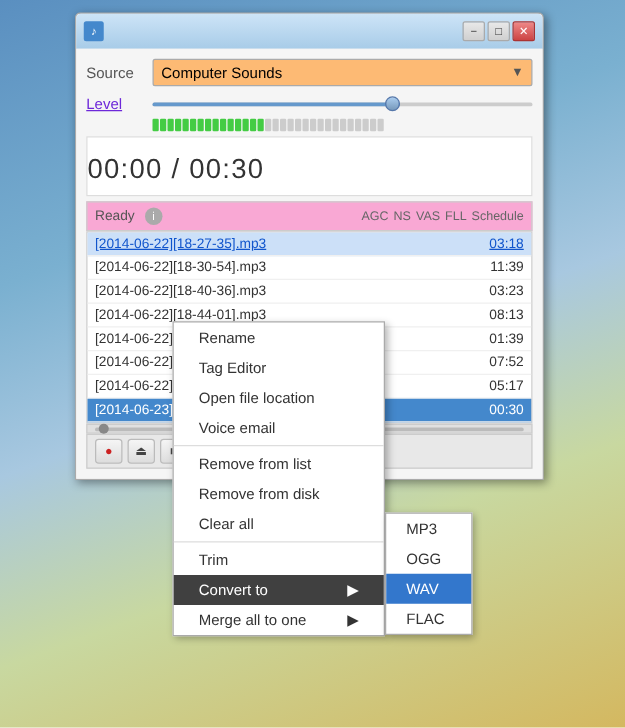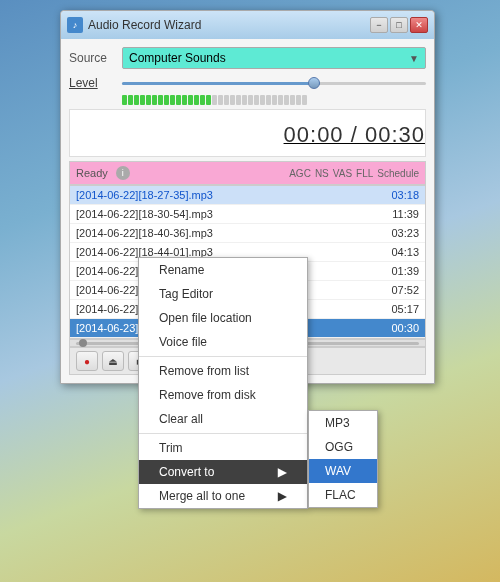--- a/index.html
+++ b/index.html
@@ -96,21 +96,21 @@
 
     .source-label {
       color: #555;
       font-size: 12px;
       min-width: 45px;
     }
 
     .source-dropdown {
       flex: 1;
       height: 22px;
-      background: #5eead4;
+      background: #fdba74;
       border: 1px solid #aaa;
       border-radius: 2px;
       display: flex;
       align-items: center;
       justify-content: space-between;
       padding: 0 6px;
       cursor: pointer;
     }
 
     .source-dropdown-arrow {
@@ -119,21 +119,21 @@
     }
 
     .level-row {
       display: flex;
       align-items: center;
       gap: 8px;
       margin-bottom: 4px;
     }
 
     .level-label {
-      color: #404040;
+      color: #6d28d9;
       font-size: 12px;
       min-width: 45px;
       text-decoration: underline;
     }
 
     .level-slider-container {
       flex: 1;
       height: 16px;
       position: relative;
       display: flex;
@@ -177,26 +177,25 @@
     .vu-bar {
       width: 5px;
       height: 10px;
       border-radius: 1px;
     }
 
     .vu-bar.green { background: #44cc44; }
     .vu-bar.grey { background: #cccccc; }
 
     .timer-section {
-      text-align: right;
+      text-align: left;
       padding: 12px 0 8px;
       background: white;
       border: 1px solid #ddd;
       margin: 4px 0;
-      text-decoration: underline;
     }
 
     .timer-text {
       font-size: 22px;
       color: #333;
       letter-spacing: 1px;
       font-weight: 300;
     }
 
     .status-bar {
@@ -243,20 +242,21 @@
       color: #333;
       display: flex;
       justify-content: space-between;
       border-bottom: 1px solid #f0f0f0;
       cursor: pointer;
     }
 
     .file-item.selected {
       background: #cce0f8;
       color: #1155cc;
+      text-decoration: underline;
     }
 
     .file-item.active {
       background: #4488cc;
       color: white;
     }
 
     .file-time {
       color: inherit;
       font-size: 11px;
@@ -383,21 +383,20 @@
 </head>
 <body>
 
 <div class="window">
 
   <div class="title-bar">
     <div class="title-bar-left">
       <div class="title-icon">
         <span>♪</span>
       </div>
-      <span class="title-text">Audio Record Wizard</span>
     </div>
     <div class="title-buttons">
       <div class="title-btn">−</div>
       <div class="title-btn">□</div>
       <div class="title-btn close">✕</div>
     </div>
   </div>
 
   <div class="window-body">
 
@@ -479,21 +478,21 @@
         <div class="file-item">
           <span>[2014-06-22][18-30-54].mp3</span>
           <span class="file-time">11:39</span>
         </div>
         <div class="file-item">
           <span>[2014-06-22][18-40-36].mp3</span>
           <span class="file-time">03:23</span>
         </div>
         <div class="file-item">
           <span>[2014-06-22][18-44-01].mp3</span>
-          <span class="file-time">04:13</span>
+          <span class="file-time">08:13</span>
         </div>
         <div class="file-item">
           <span>[2014-06-22][18-48-19].mp3</span>
           <span class="file-time">01:39</span>
         </div>
         <div class="file-item">
           <span>[2014-06-22][18-53-05].mp3</span>
           <span class="file-time">07:52</span>
         </div>
         <div class="file-item">
@@ -525,21 +524,21 @@
 <div class="menu-item">
       <span>Rename</span>
     </div>
     <div class="menu-item">
       <span>Tag Editor</span>
     </div>
     <div class="menu-item">
       <span>Open file location</span>
     </div>
     <div class="menu-item">
-      <span>Voice file</span>
+      <span>Voice email</span>
     </div>
     <div class="menu-divider"></div>
     <div class="menu-item">
       <span>Remove from list</span>
     </div>
     <div class="menu-item">
       <span>Remove from disk</span>
     </div>
     <div class="menu-item">
       <span>Clear all</span>

